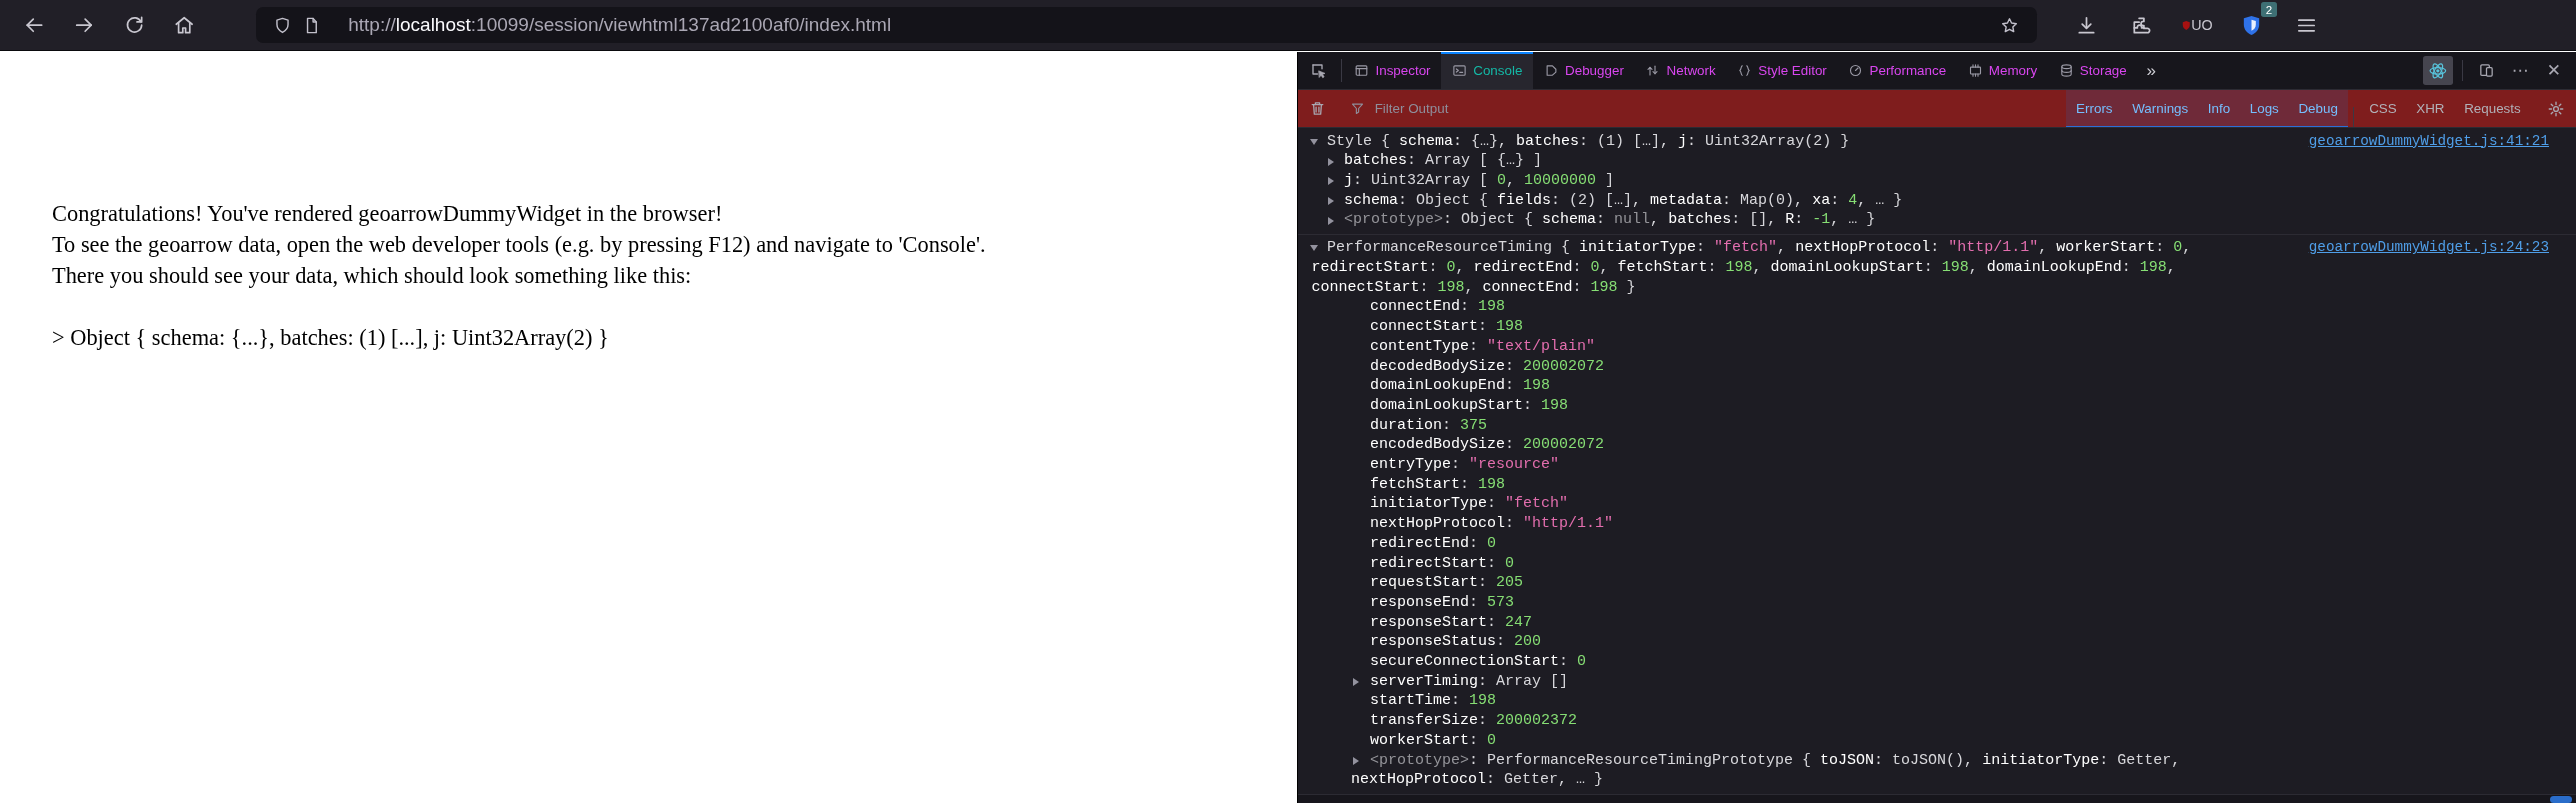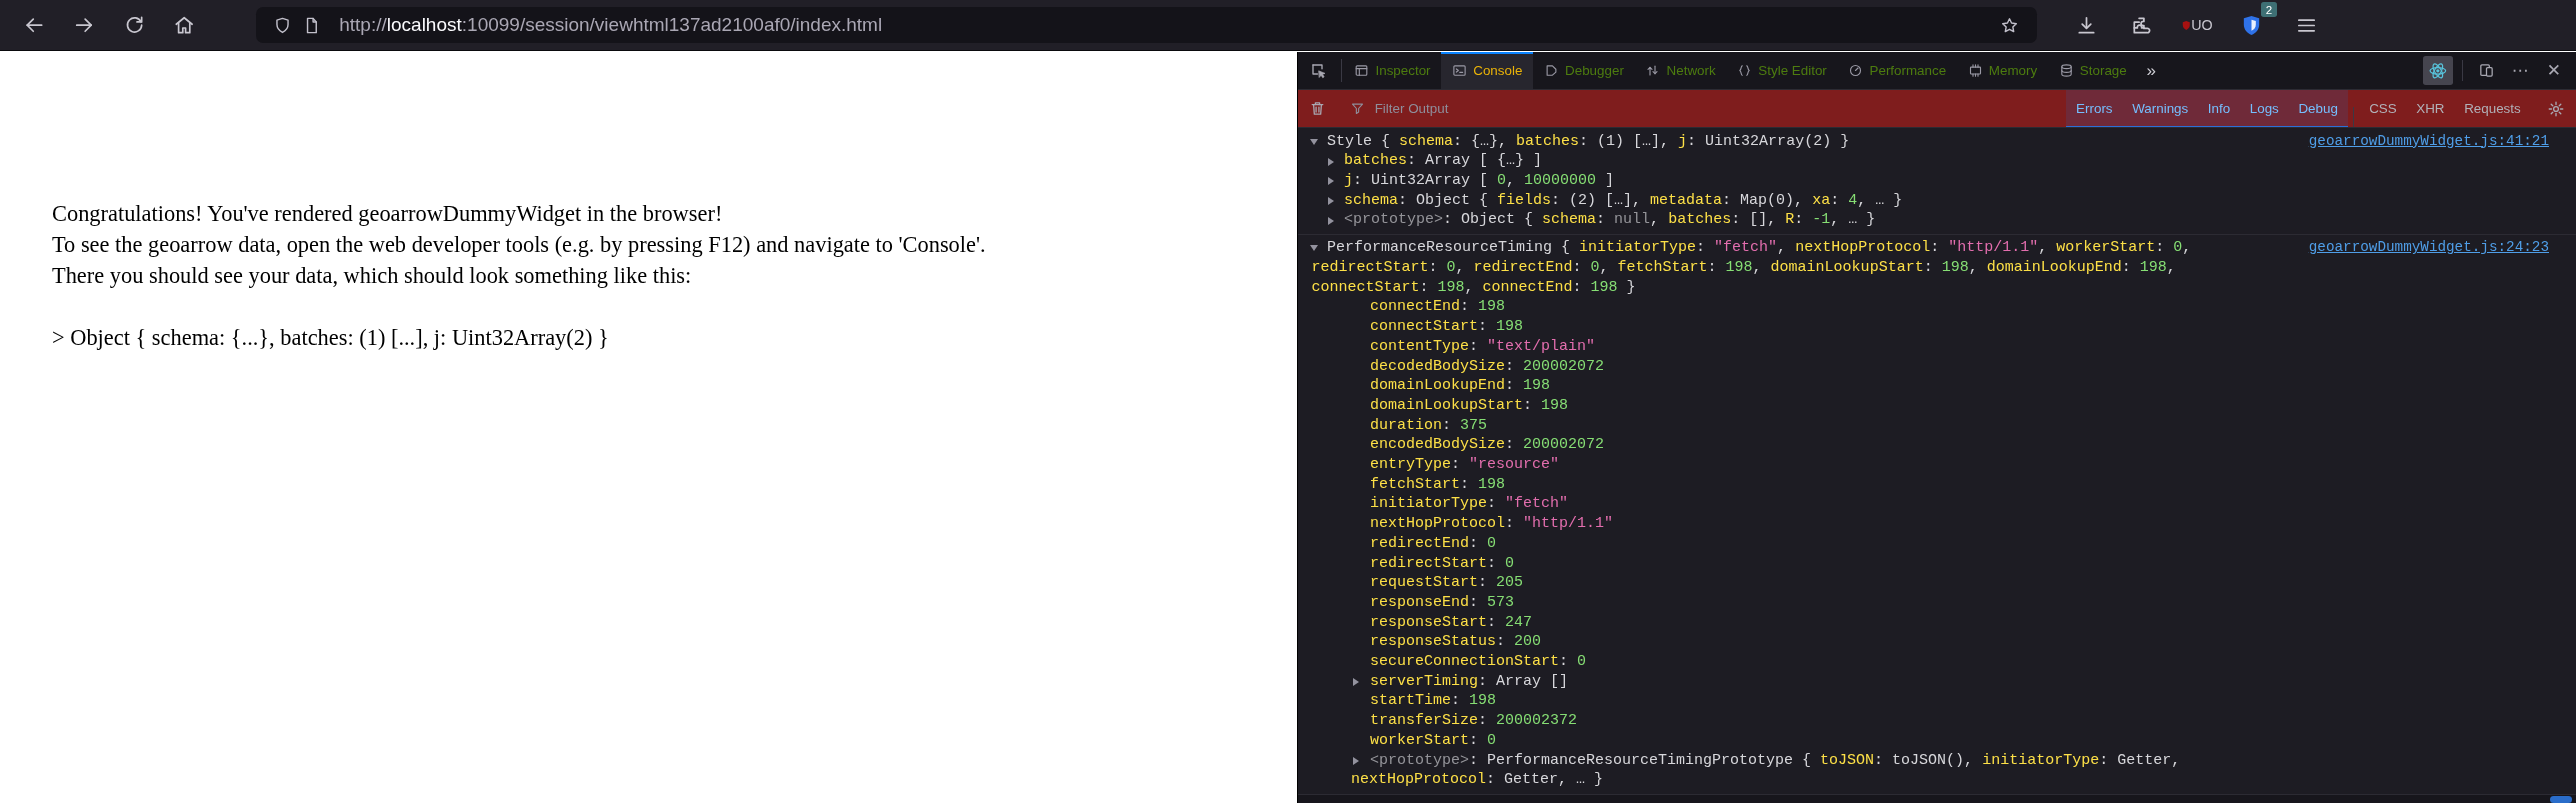--- a/index.html
+++ b/index.html
@@ -6,42 +6,42 @@
   body{width:2576px;height:804px;overflow:hidden;background:#ffffff;font-family:"Liberation Sans",sans-serif;position:relative;}
 
   
   .chrome{position:absolute;top:0;left:0;width:2576px;height:51px;background:#211f27;border-bottom:0.9px solid #0a0a0d;display:flex;align-items:center;box-sizing:border-box;}
   .nav-btns{display:flex;align-items:center;gap:19.7px;margin-left:19.7px;}
   .nav-btn{width:30px;height:30px;display:flex;align-items:center;justify-content:center;color:#c9c7d0;border-radius:4.5px;}
   .nav-btn svg{width:22.4px;height:22.4px;}
   .urlbar{margin-left:57px;width:1781px;height:36px;background:#141319;border-radius:7.2px;display:flex;align-items:center;padding:0 12.5px;box-sizing:border-box;}
   .urlbar .uicon{width:29px;height:29px;display:flex;align-items:center;justify-content:center;color:#c2c0cb;}
   .urlbar .uicon svg{width:19px;height:19px;}
-  .url-text{margin-left:13px;font-size:19px;color:#aaa7b4;white-space:nowrap;overflow:hidden;flex:1;}
+  .url-text{margin-left:22px;font-size:19px;color:#aaa7b4;white-space:nowrap;overflow:hidden;flex:1;}
   .url-text .host{color:#fbfbfe;}
   .right-btns{display:flex;align-items:center;gap:23px;margin-left:34px;}
   .right-btn{width:32px;height:32px;display:flex;align-items:center;justify-content:center;color:#c9c7d0;position:relative;}
   .right-btn svg{width:23px;height:23px;}
   .ublock{width:25px;height:27px;position:relative;}
   .ext-badge{position:absolute;top:-7.2px;right:-9px;background:#3e6f74;color:#fff;font-size:11.6px;line-height:11.6px;padding:1.8px 4.5px;border-radius:2.7px;}
 
   
   .page{position:absolute;top:64px;left:0;width:1297px;height:752px;background:#ffffff;overflow:hidden;}
   .page-text{position:absolute;left:52px;top:134px;font-family:"Liberation Serif",serif;font-size:22.4px;line-height:31px;color:#000;white-space:pre-wrap;}
 
   
   .devtools{position:absolute;top:52px;left:1297px;width:1279px;height:752px;background:#1d1c23;border-left:0.9px solid #000;box-sizing:border-box;display:flex;flex-direction:column;}
   .dt-tabbar{height:37px;background:#17161c;border-bottom:0.9px solid #2c2b33;display:flex;align-items:stretch;flex:none;}
   .pick-btn{width:41px;display:flex;align-items:center;justify-content:center;color:#a9a8b2;}
   .pick-btn svg{width:18px;height:18px;}
   .vsep{width:0.9px;background:#3a3944;margin:7.2px 1.8px;}
-  .dt-tab{display:flex;align-items:center;gap:6.3px;padding:0 10.7px;color:#4d7c0f;font-size:13.4px;position:relative;cursor:default;}
+  .dt-tab{display:flex;align-items:center;gap:6.3px;padding:0 10.7px;color:#d946ef;font-size:13.4px;position:relative;cursor:default;}
   .dt-tab .ticon{display:flex;color:#9a99a5;}
   .dt-tab .ticon svg{width:15px;height:15px;}
-  .dt-tab.active{background:#27262e;color:#eab308;}
+  .dt-tab.active{background:#27262e;color:#14b8a6;}
   .dt-tab.active::before{content:"";position:absolute;top:0;left:0;right:0;height:1.8px;background:var(--accent,#0a84ff);}
   .chev-tabs{display:flex;align-items:center;padding:0 9px;color:#cfcfd6;font-size:17px;}
   .dt-tabbar-right{margin-left:auto;display:flex;align-items:center;gap:3.6px;padding-right:7.2px;}
   .react-tile{width:30px;height:29.5px;background:#46454f;border-radius:2.7px;display:flex;align-items:center;justify-content:center;color:#58c4dc;}
   .react-tile svg{width:19.7px;height:19.7px;}
   .dt-iconbtn{width:30px;height:30px;display:flex;align-items:center;justify-content:center;color:#a9a8b2;font-size:17px;}
   .dt-iconbtn svg{width:17px;height:17px;}
 
   .dt-filterbar{height:37px;background:#7f1d1d;border-bottom:0.9px solid #2c2b33;display:flex;align-items:center;flex:none;}
   .trash-btn{width:39px;display:flex;align-items:center;justify-content:center;color:#a9a8b2;}
@@ -65,21 +65,21 @@
   .lvl-c1 {padding-left:46px;}
   .lvl-c2 {padding-left:72px;}
   .lvl-c2c{padding-left:53px;}
   .arr{position:absolute;top:6.3px;width:0;height:0;}
   .arr.open  {border-left:4.5px solid transparent;border-right:4.5px solid transparent;border-top:6.3px solid #93929e;}
   .arr.closed{border-top:4.5px solid transparent;border-bottom:4.5px solid transparent;border-left:6.3px solid #93929e;}
   .lvl-h  > .arr{left:11.6px;top:7.2px;}
   .lvl-c1 > .arr{left:29.5px;}
   .lvl-c2 > .arr{left:55px;}
   .tk-g{color:#d7d7db;}
-  .tk-k{color:#fde047;}
+  .tk-k{color:#ffffff;}
   .tk-n{color:#86de74;}
   .tk-s{color:#e36eae;}
   .tk-d{color:#949499;}
   .tk-u{color:#e36eae;text-decoration:underline;}
   .src{position:absolute;right:27px;top:3.6px;color:#4f9ee8;text-decoration:underline;font-size:14.3px;white-space:nowrap;}
 
   .cmdline{height:9px;background:#17161c;border-top:0.9px solid #2c2b33;flex:none;position:relative;}
   .cmd-nub{position:absolute;right:4.5px;bottom:0.9px;width:21.5px;height:7.2px;border-radius:3.6px;background:#2e7de9;opacity:.85;}
 </style>
 </head>

